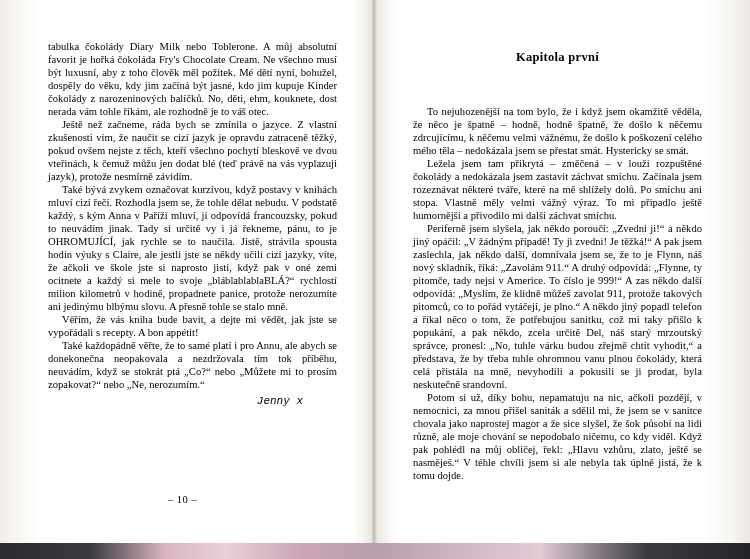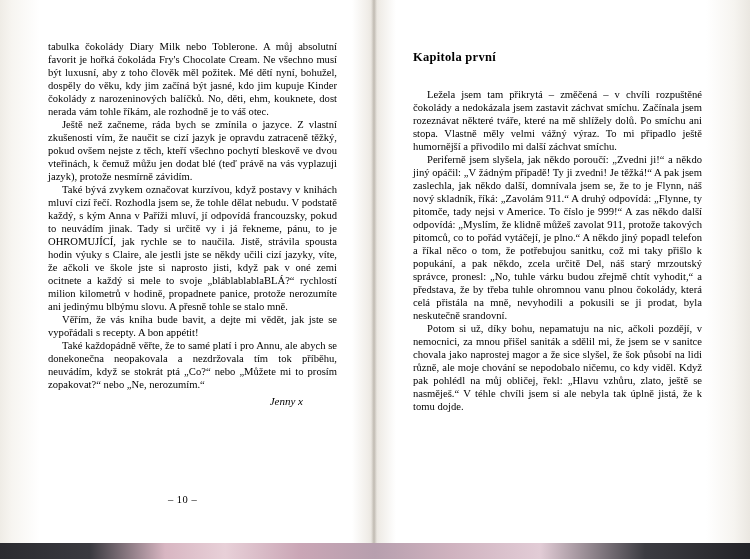--- a/index.html
+++ b/index.html
@@ -55,44 +55,45 @@
     width: 375px;
     padding: 40px 38px 0 48px;
     border-radius: 8px;
   }
   .page-right {
     left: 375px;
     width: 375px;
     padding: 40px 48px 0 38px;
   }
   .chapter-title {
+    text-align: center;
     font-weight: bold;
     font-size: 12.5px;
     letter-spacing: 0.3px;
-    margin: 10px 0 23px 0;
+    margin: 10px 0 40px 0;
   }
   .body-text p {
     margin: 0;
     font-size: 10.6px;
     line-height: 13.0px;
     text-align: justify;
     text-indent: 14px;
     hyphens: auto;
     -webkit-hyphens: auto;
   }
   .body-text p.noindent {
     text-indent: 0;
   }
   .signature {
     margin-top: 4px;
     text-align: right;
     padding-right: 34px;
     font-style: italic;
     font-size: 11px;
-    font-family: Liberation Serif, serif;
+    font-family: Liberation Mono, monospace;
   }
   .folio {
     position: absolute;
     bottom: 38px;
     width: 100%;
     left: 0;
     text-align: center;
     font-size: 10.5px;
     letter-spacing: 0.5px;
   }
@@ -114,21 +115,22 @@
       <div class="signature">Jenny x</div>
     </div>
     <div class="folio">
       <span class="folio-inner-left">– 10 –</span>
     </div>
   </div>
 
   <div class="page page-right">
     <div class="chapter-title">Kapitola první</div>
     <div class="body-text">
-      <p>Ležela jsem tam přikrytá – změčená – v chvíli rozpuštěné čokolády a nedokázala jsem zastavit záchvat smíchu. Začínala jsem rozeznávat některé tváře, které na mě shlížely dolů. Po smíchu ani stopa. Vlastně měly velmi vážný výraz. To mi připadlo ještě humornější a přivodilo mi další záchvat smíchu.</p>
+      <p>To nejuhozenější na tom bylo, že i když jsem okamžitě věděla, že něco je špatně – hodně, hodně špatně, že došlo k něčemu zdrcujícímu, k něčemu velmi vážnému, že došlo k poškození celého mého těla – nedokázala jsem se přestat smát. Hystericky se smát.</p>
+      <p>Ležela jsem tam přikrytá – změčená – v louži rozpuštěné čokolády a nedokázala jsem zastavit záchvat smíchu. Začínala jsem rozeznávat některé tváře, které na mě shlížely dolů. Po smíchu ani stopa. Vlastně měly velmi vážný výraz. To mi připadlo ještě humornější a přivodilo mi další záchvat smíchu.</p>
       <p>Periferně jsem slyšela, jak někdo poroučí: „Zvedni ji!“ a někdo jiný opáčil: „V žádným případě! Ty ji zvedni! Je těžká!“ A pak jsem zaslechla, jak někdo další, domnívala jsem se, že to je Flynn, náš nový skladník, říká: „Zavolám 911.“ A druhý odpovídá: „Flynne, ty pitomče, tady nejsi v Americe. To číslo je 999!“ A zas někdo další odpovídá: „Myslím, že klidně můžeš zavolat 911, protože takových pitomců, co to pořád vytáčejí, je plno.“ A někdo jiný popadl telefon a říkal něco o tom, že potřebujou sanitku, což mi taky přišlo k popukání, a pak někdo, zcela určitě Del, náš starý mrzoutský správce, pronesl: „No, tuhle várku budou zřejmě chtít vyhodit,“ a představa, že by třeba tuhle ohromnou vanu plnou čokolády, která celá přistála na mně, nevyhodili a pokusili se ji prodat, byla neskutečně srandovní.</p>
       <p>Potom si už, díky bohu, nepamatuju na nic, ačkoli pozdějí, v nemocnici, za mnou přišel saniták a sdělil mi, že jsem se v sanitce chovala jako naprostej magor a že sice slyšel, že šok působí na lidi různě, ale moje chování se nepodobalo ničemu, co kdy viděl. Když pak pohlédl na můj obličej, řekl: „Hlavu vzhůru, zlato, ještě se nasměješ.“ V téhle chvíli jsem si ale nebyla tak úplně jistá, že k tomu dojde.</p>
     </div>
   </div>
 
   <div class="gutter"></div>
   <div class="bottom-edge"></div>
 </div>
 
 </body></html>

